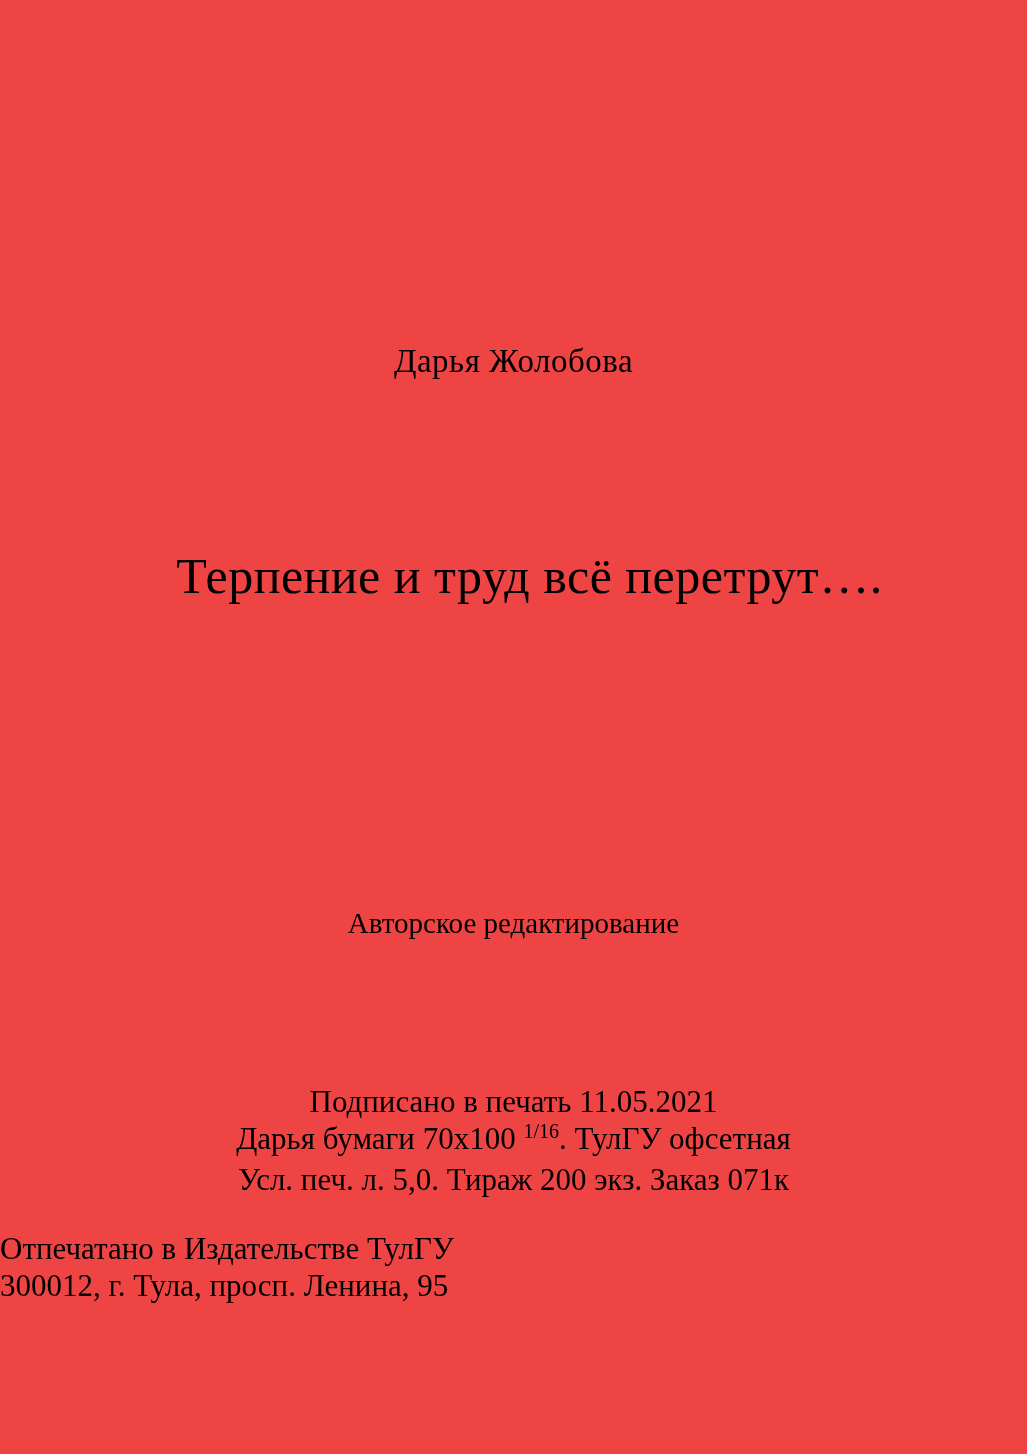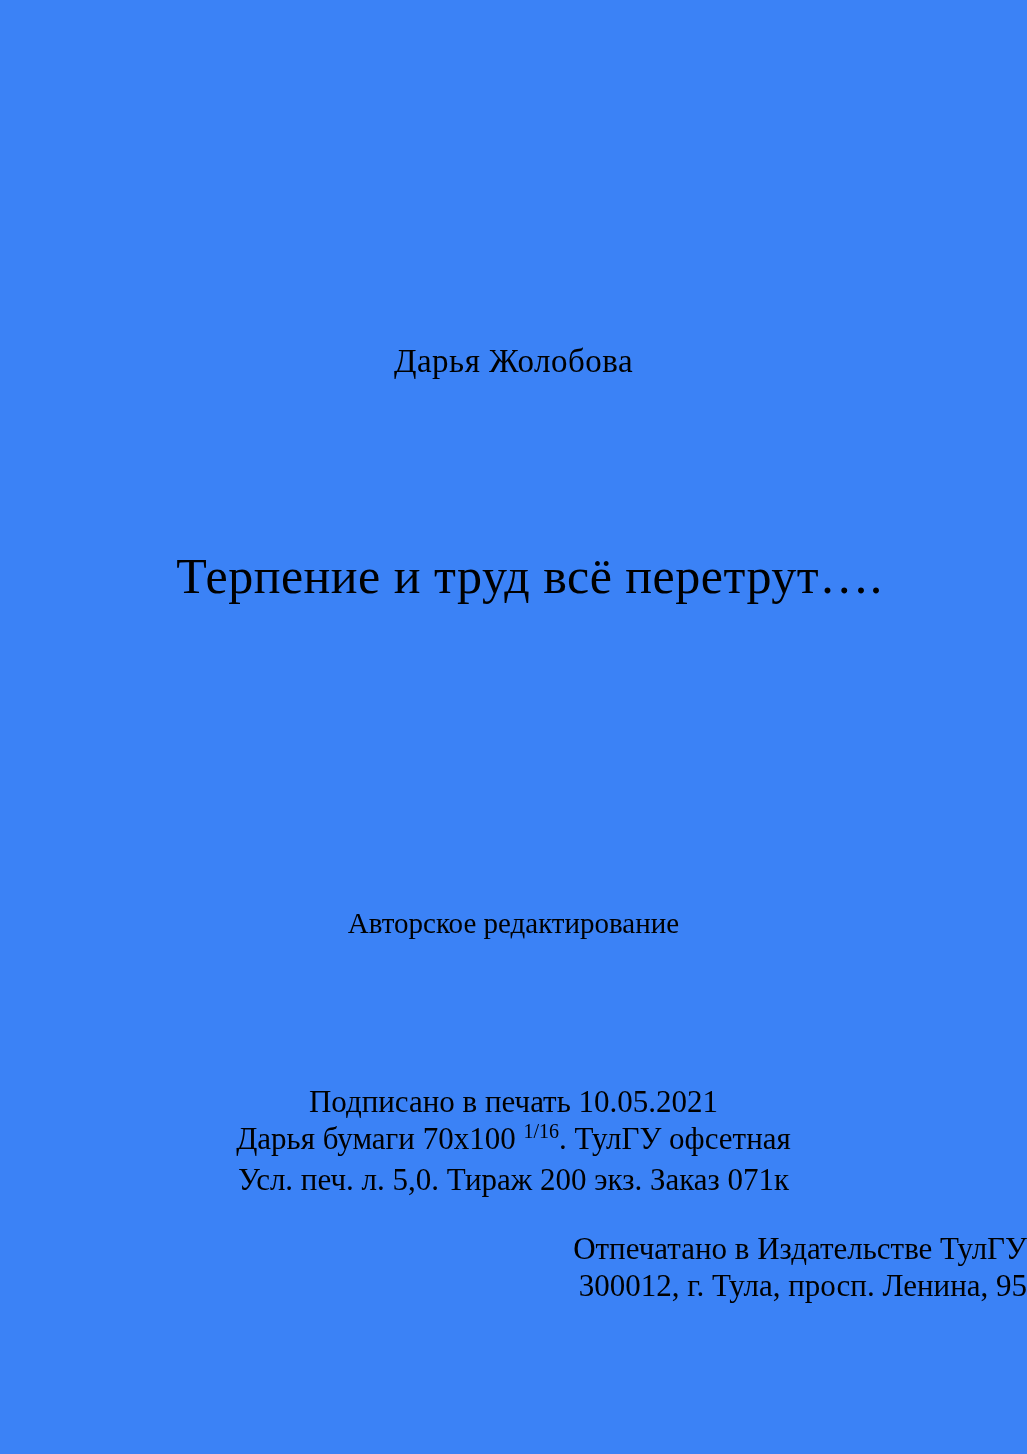--- a/index.html
+++ b/index.html
@@ -1,21 +1,21 @@
 <!DOCTYPE html>
 <html><head>
 <meta charset="utf-8">
 <style>
   * { margin: 0; padding: 0; box-sizing: border-box; }
   html, body { background: #9a9a9a; }
   .page {
     position: relative;
     width: 1027px;
     height: 1454px;
-    background: #3b82f6;
+    background: #ef4444;
     color: #000000;
     font-family: "Liberation Serif", "DejaVu Serif", serif;
     overflow: hidden;
     margin: 0 auto;
   }
   .line {
     position: absolute;
     left: 0;
     width: 100%;
     text-align: center;
@@ -53,39 +53,39 @@
     font-weight: normal;
     vertical-align: baseline;
     position: relative;
     top: -0.55em;
   }
   .printer {
     position: absolute;
     top: 1230px;
     left: 0;
     width: 100%;
-    text-align: right;
+    text-align: left;
     font-size: 31px;
     line-height: 37px;
   }
   .printer .row { white-space: nowrap; }
 </style>
 </head>
 <body>
 
 <div class="page">
 
   <div class="line author">Дарья Жолобова</div>
 
   <div class="line book-title">Терпение и труд всё перетрут….</div>
 
   <div class="line subtitle">Авторское редактирование</div>
 
   <div class="imprint">
-    <div class="row">Подписано в печать 10.05.2021</div>
+    <div class="row">Подписано в печать 11.05.2021</div>
     <div class="row"><span>Дарья бумаги 70x100 </span><sup class="fraction">1/16</sup><span>. ТулГУ офсетная</span></div>
     <div class="row">Усл. печ. л. 5,0. Тираж 200 экз. Заказ 071к</div>
   </div>
 
   <div class="printer">
     <div class="row">Отпечатано в Издательстве ТулГУ</div>
     <div class="row">300012, г. Тула, просп. Ленина, 95</div>
   </div>
 
 </div>

